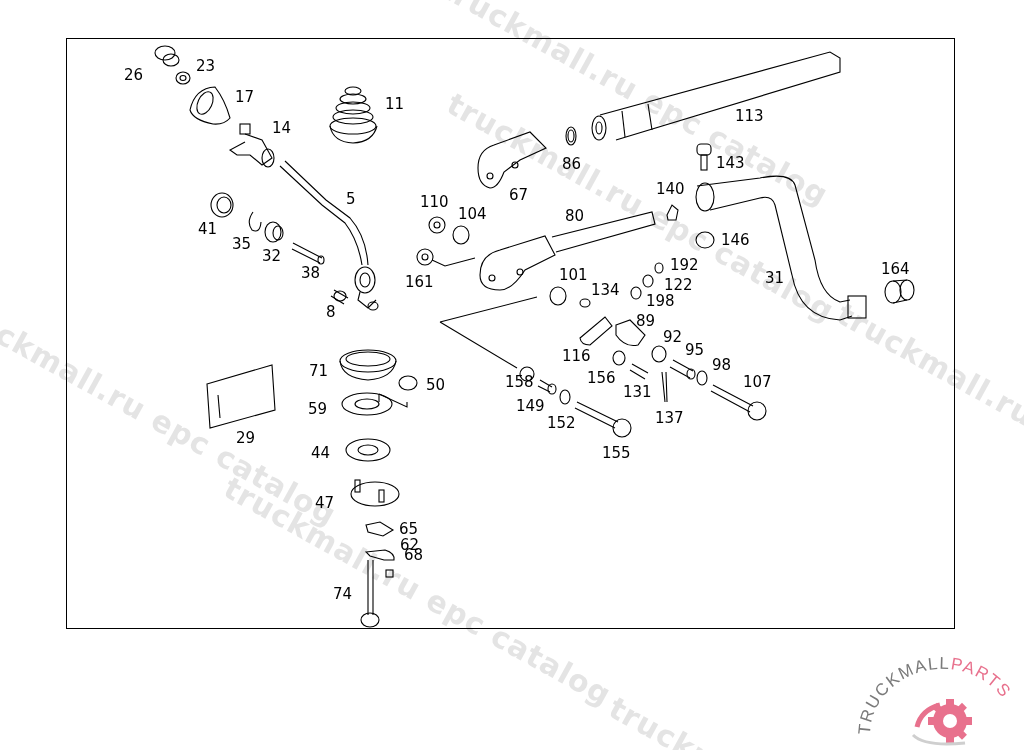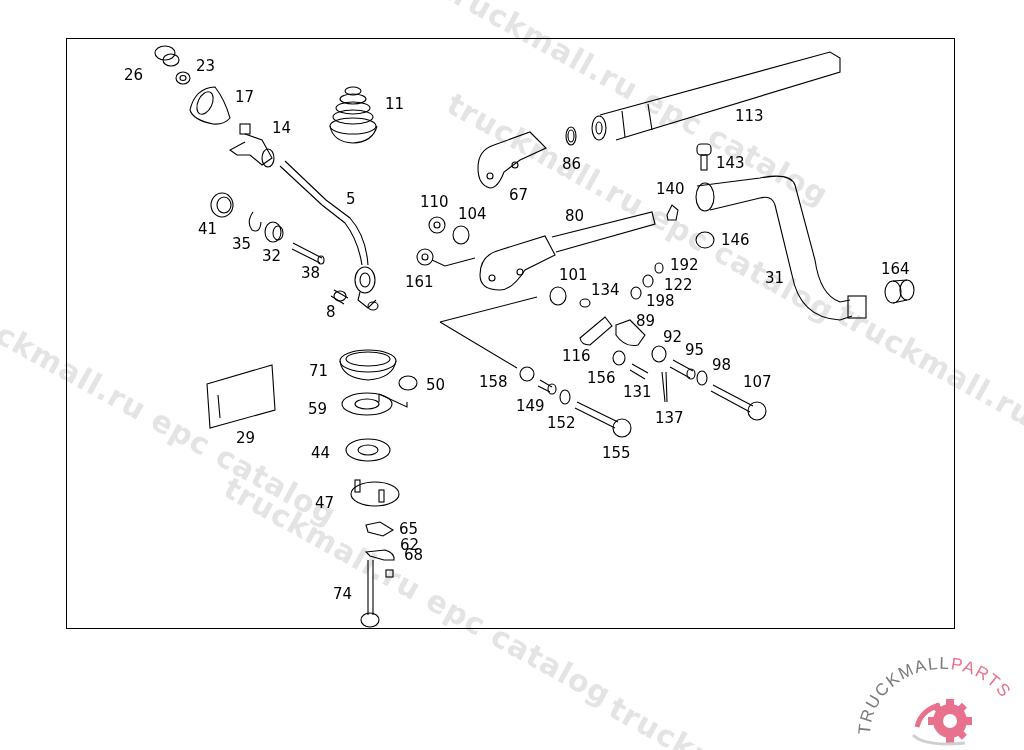--- a/index.html
+++ b/index.html
@@ -286,21 +286,21 @@
   <span class="callout" style="left:646px;top:294px">198</span>
   <span class="callout" style="left:636px;top:314px">89</span>
   <span class="callout" style="left:562px;top:349px">116</span>
   <span class="callout" style="left:663px;top:330px">92</span>
   <span class="callout" style="left:685px;top:343px">95</span>
   <span class="callout" style="left:712px;top:358px">98</span>
   <span class="callout" style="left:743px;top:375px">107</span>
   <span class="callout" style="left:587px;top:371px">156</span>
   <span class="callout" style="left:623px;top:385px">131</span>
   <span class="callout" style="left:655px;top:411px">137</span>
-  <span class="callout" style="left:479px;top:375px">158</span>
+  <span class="callout" style="left:505px;top:375px">158</span>
   <span class="callout" style="left:516px;top:399px">149</span>
   <span class="callout" style="left:547px;top:416px">152</span>
   <span class="callout" style="left:602px;top:446px">155</span>
   <span class="callout" style="left:309px;top:364px">71</span>
   <span class="callout" style="left:426px;top:378px">50</span>
   <span class="callout" style="left:308px;top:402px">59</span>
   <span class="callout" style="left:236px;top:431px">29</span>
   <span class="callout" style="left:311px;top:446px">44</span>
   <span class="callout" style="left:315px;top:496px">47</span>
   <span class="callout" style="left:399px;top:522px">65</span>

